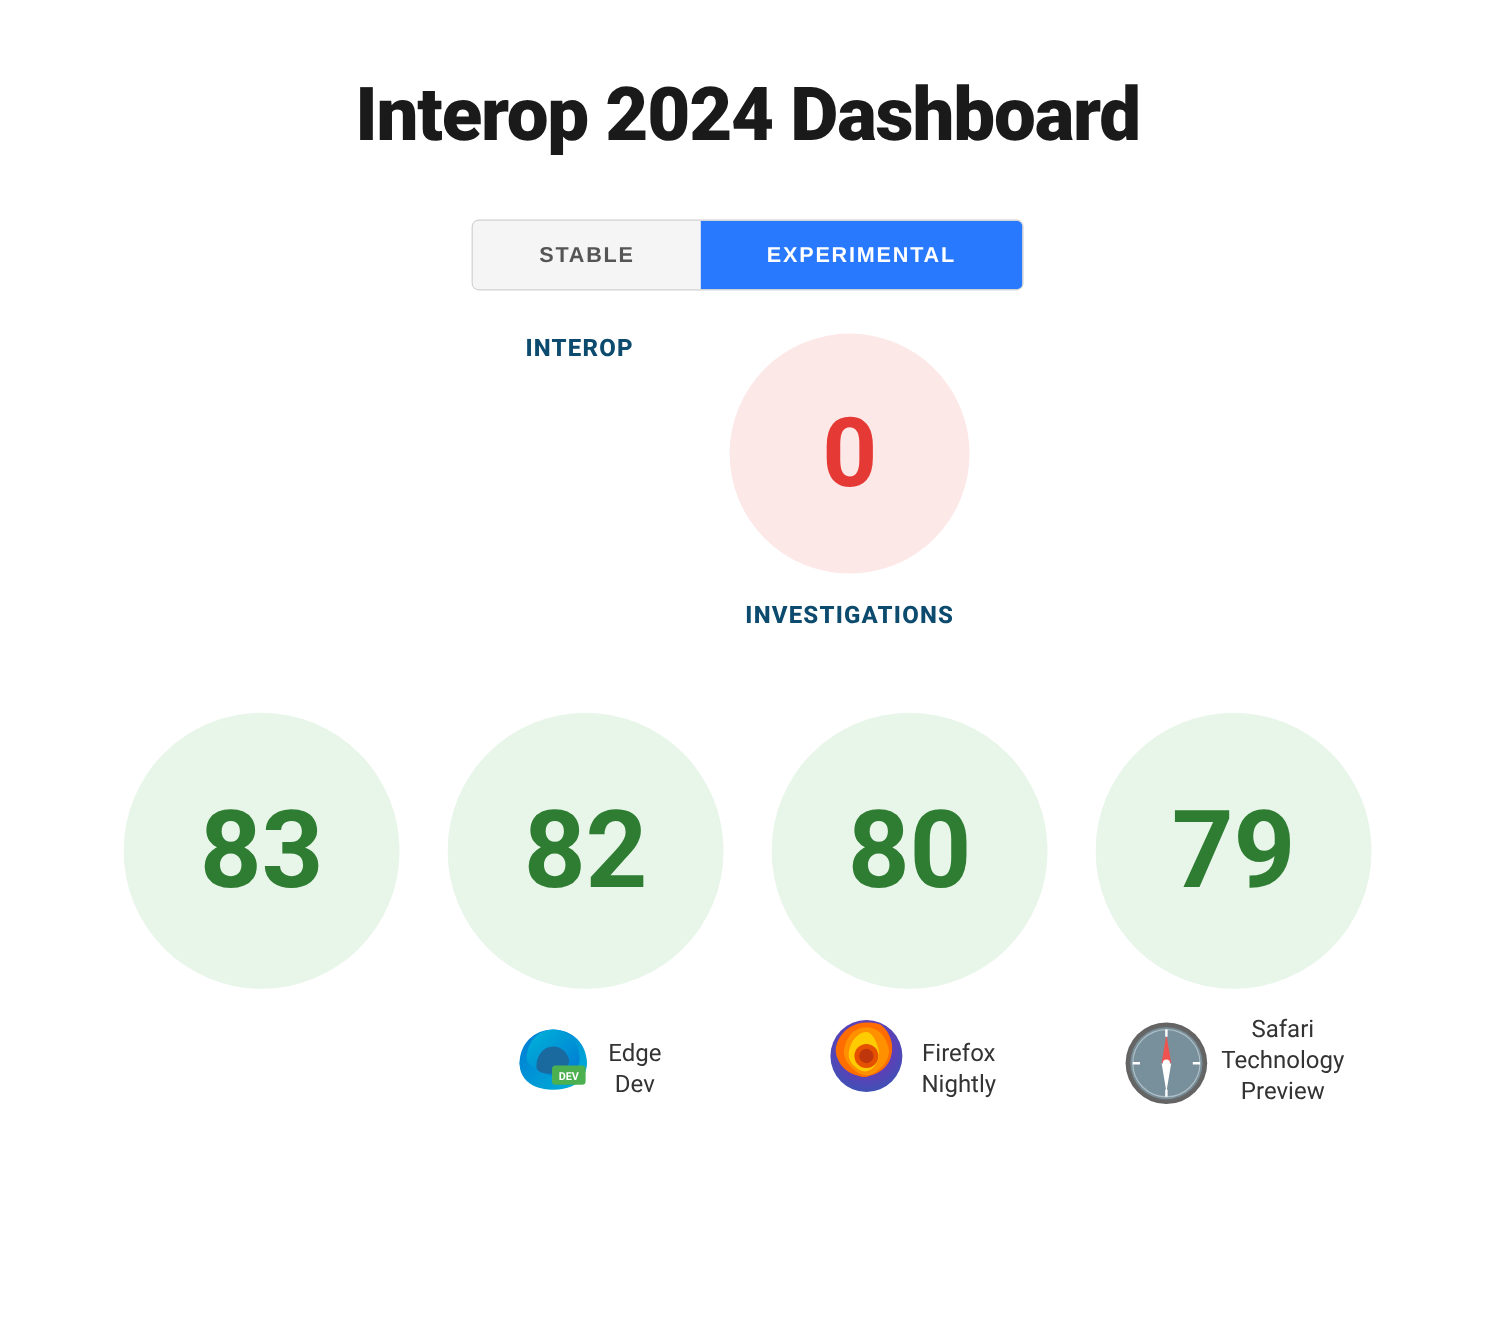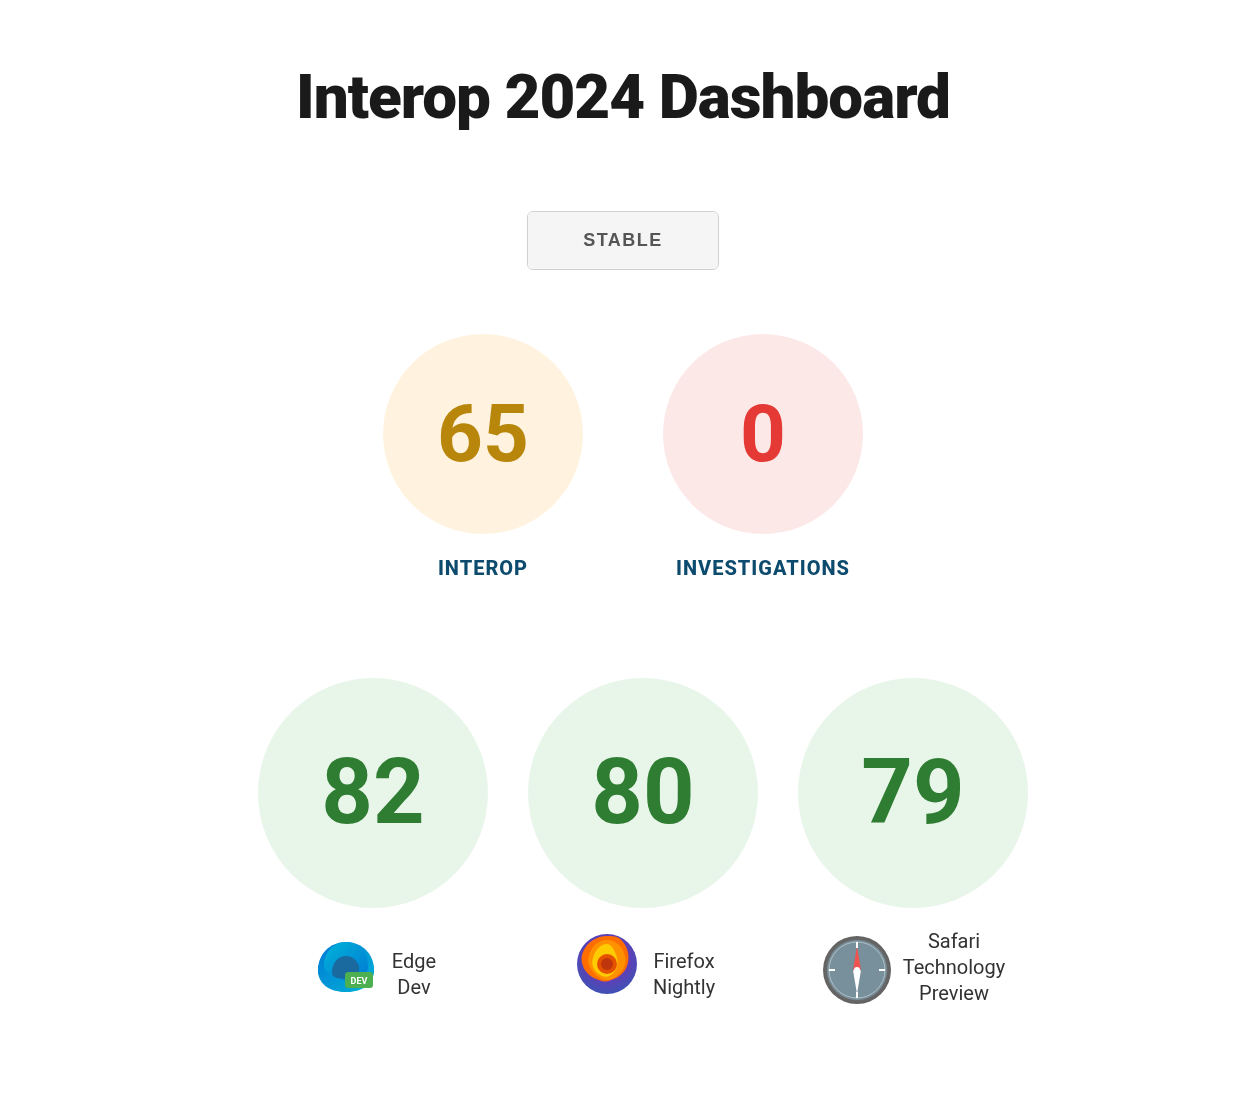--- a/index.html
+++ b/index.html
@@ -18,21 +18,20 @@
       width: 1246px;
     }
 
     .page-container {
       width: 1246px;
       min-height: 1100px;
       display: flex;
       flex-direction: column;
       align-items: center;
       padding: 60px 40px 60px;
-      gap: 28px;
     }
 
     .page-title {
       font-size: 62px;
       font-weight: 900;
       color: #1a1a1a;
       text-align: center;
       margin-bottom: 50px;
       letter-spacing: -1px;
     }
@@ -193,41 +192,42 @@
   </style>
 </head>
 <body>
 
 <div class="page-container">
 
   <h1 class="page-title">Interop 2024 Dashboard</h1>
 
   <div class="tab-switcher">
     <button class="tab-btn inactive">STABLE</button>
+    <button class="tab-btn active">EXPERIMENTAL</button>
   </div>
 
   <div class="top-scores">
     <div class="score-item">
-      <div class="score-circle interop">
-        <span class="score-number interop-num">65</span>
-      </div>
       <span class="score-label">INTEROP</span>
     </div>
 
     <div class="score-item">
       <div class="score-circle investigations">
         <span class="score-number investigations-num">0</span>
       </div>
       <span class="score-label">INVESTIGATIONS</span>
     </div>
   </div>
 
   <div class="browser-scores">
 
     <div class="browser-item">
+      <div class="browser-circle">
+        <span class="browser-score-number">83</span>
+      </div>
     </div>
 
     <div class="browser-item">
       <div class="browser-circle">
         <span class="browser-score-number">82</span>
       </div>
       <div class="browser-icon-label">
 
         <svg class="edge-dev-icon" viewBox="0 0 72 72" xmlns="http://www.w3.org/2000/svg">
           <defs>

